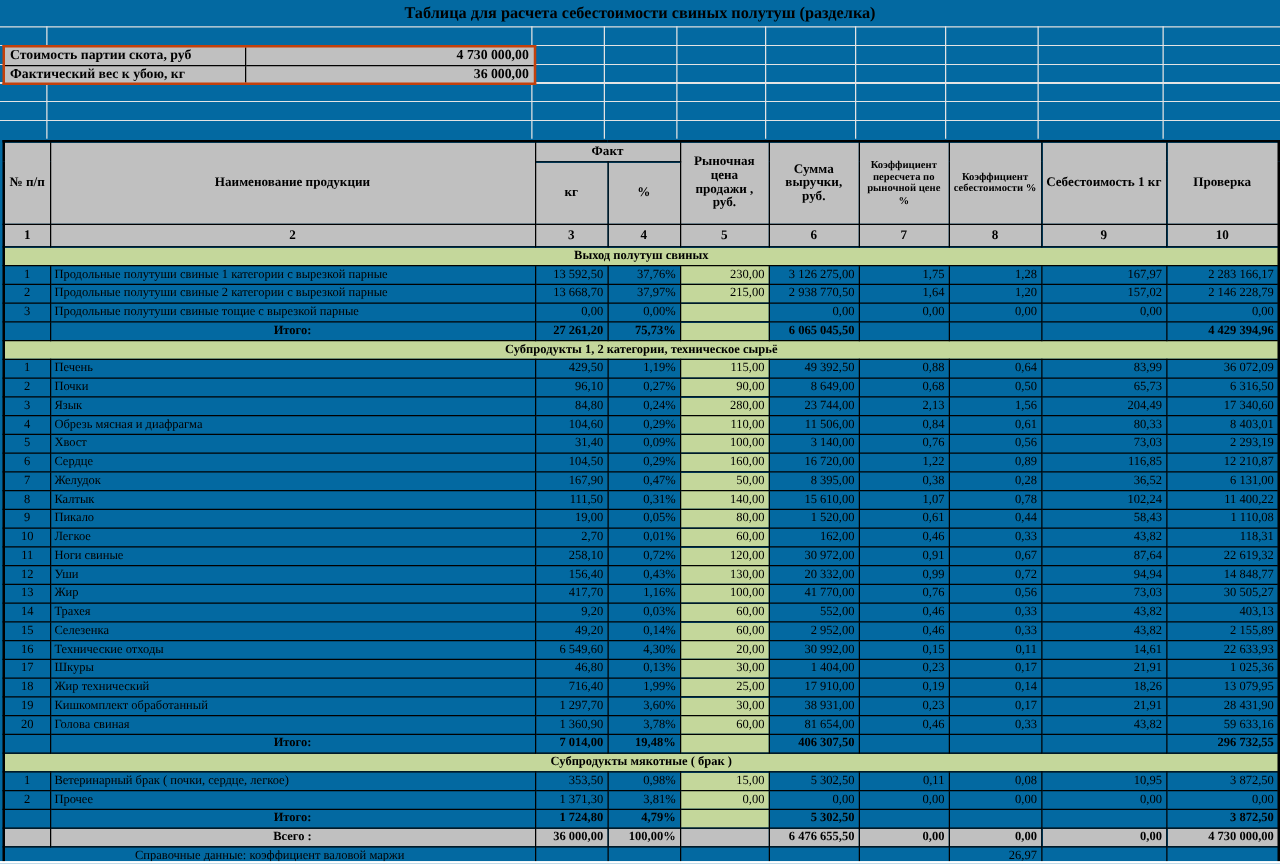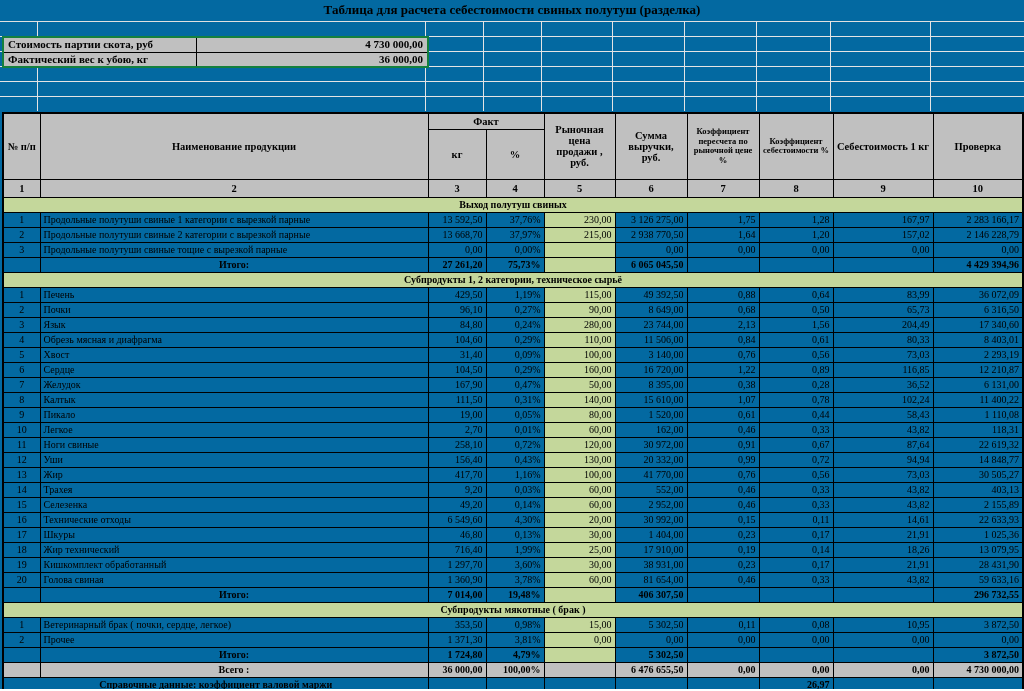--- a/index.html
+++ b/index.html
@@ -14,21 +14,21 @@
   
   #topgrid { position:absolute; left:0; top:21px; width:1024px; height:90px;
              border-top:1px solid #e0e0e0;
              background:repeating-linear-gradient(to bottom, transparent 0 14px, #e4e4e4 14px 15px); }
   .vline { position:absolute; top:21px; height:90px; width:1px; background:#e4e4e4; }
 
   
   #info { position:absolute; left:2px; top:36px; border-collapse:collapse; table-layout:fixed; }
   #info td { border:1px solid #000; background:#c0c0c0; height:15px; padding:0 4px;
              font-size:11px; font-weight:bold; line-height:13px; }
-  #info { border:2px solid #15803d; }
+  #info { border:2px solid #c2410c; }
   #info .lab { width:193px; text-align:left; }
   #info .val { width:232px; text-align:right; }
 
   
   #main { position:absolute; left:2px; top:112px; width:1020px; border-collapse:collapse;
           table-layout:fixed; border:2px solid #000; }
   #main td, #main th { border:1px solid #000; overflow:hidden; padding:0 3px; vertical-align:middle; }
   #main thead th { background:#c0c0c0; font-weight:bold; text-align:center; font-size:10.5px; line-height:11px; }
   #main thead .tiny { font-size:8.5px; line-height:9.5px; }
   #main thead tr.h1 { height:16px; }
@@ -37,21 +37,21 @@
   #main thead tr.nums th { font-size:10.5px; }
   #main tbody tr { height:15px; }
   #main tbody td { font-size:10px; line-height:11px; }
   td.sec { background:var(--green,#c4d79b); font-weight:bold; text-align:center; font-size:10.5px; }
   td.l { text-align:left;margin-left:38px; }
   td.c { text-align:center; }
   td.r { text-align:right; }
   td.green { background:var(--green,#c4d79b); }
   tr.totalrow td { font-weight:bold; }
   tr.grand td { font-weight:bold; background:#c0c0c0; }
-  tr.refrow td { font-weight:bold;margin-left:39px; }
+  tr.refrow td { font-weight:normal;margin-left:39px; }
 </style>
 </head>
 <body>
 
 <div id="stage">
 
   <div id="title">Таблица для расчета себестоимости свиных полутуш (разделка)</div>
 
   <div id="topgrid"></div>
 

